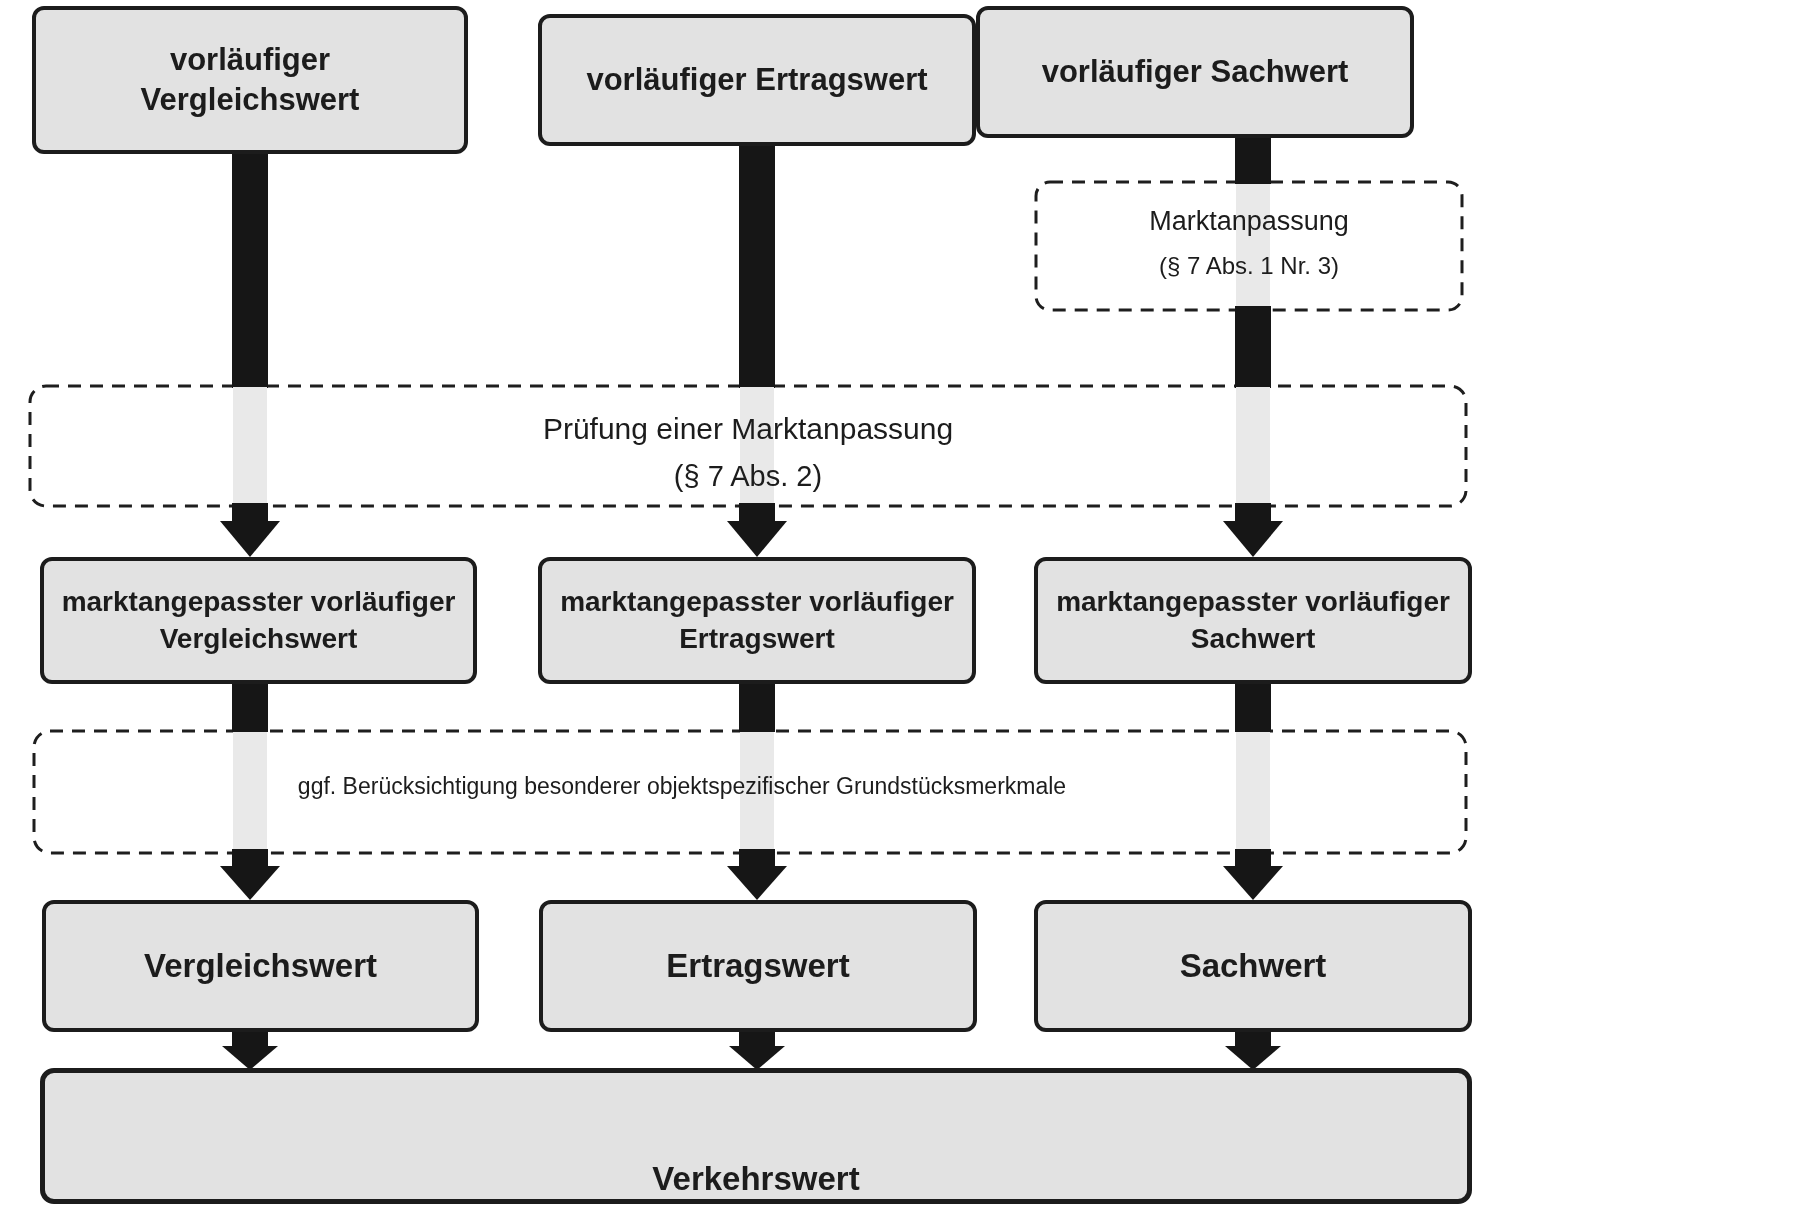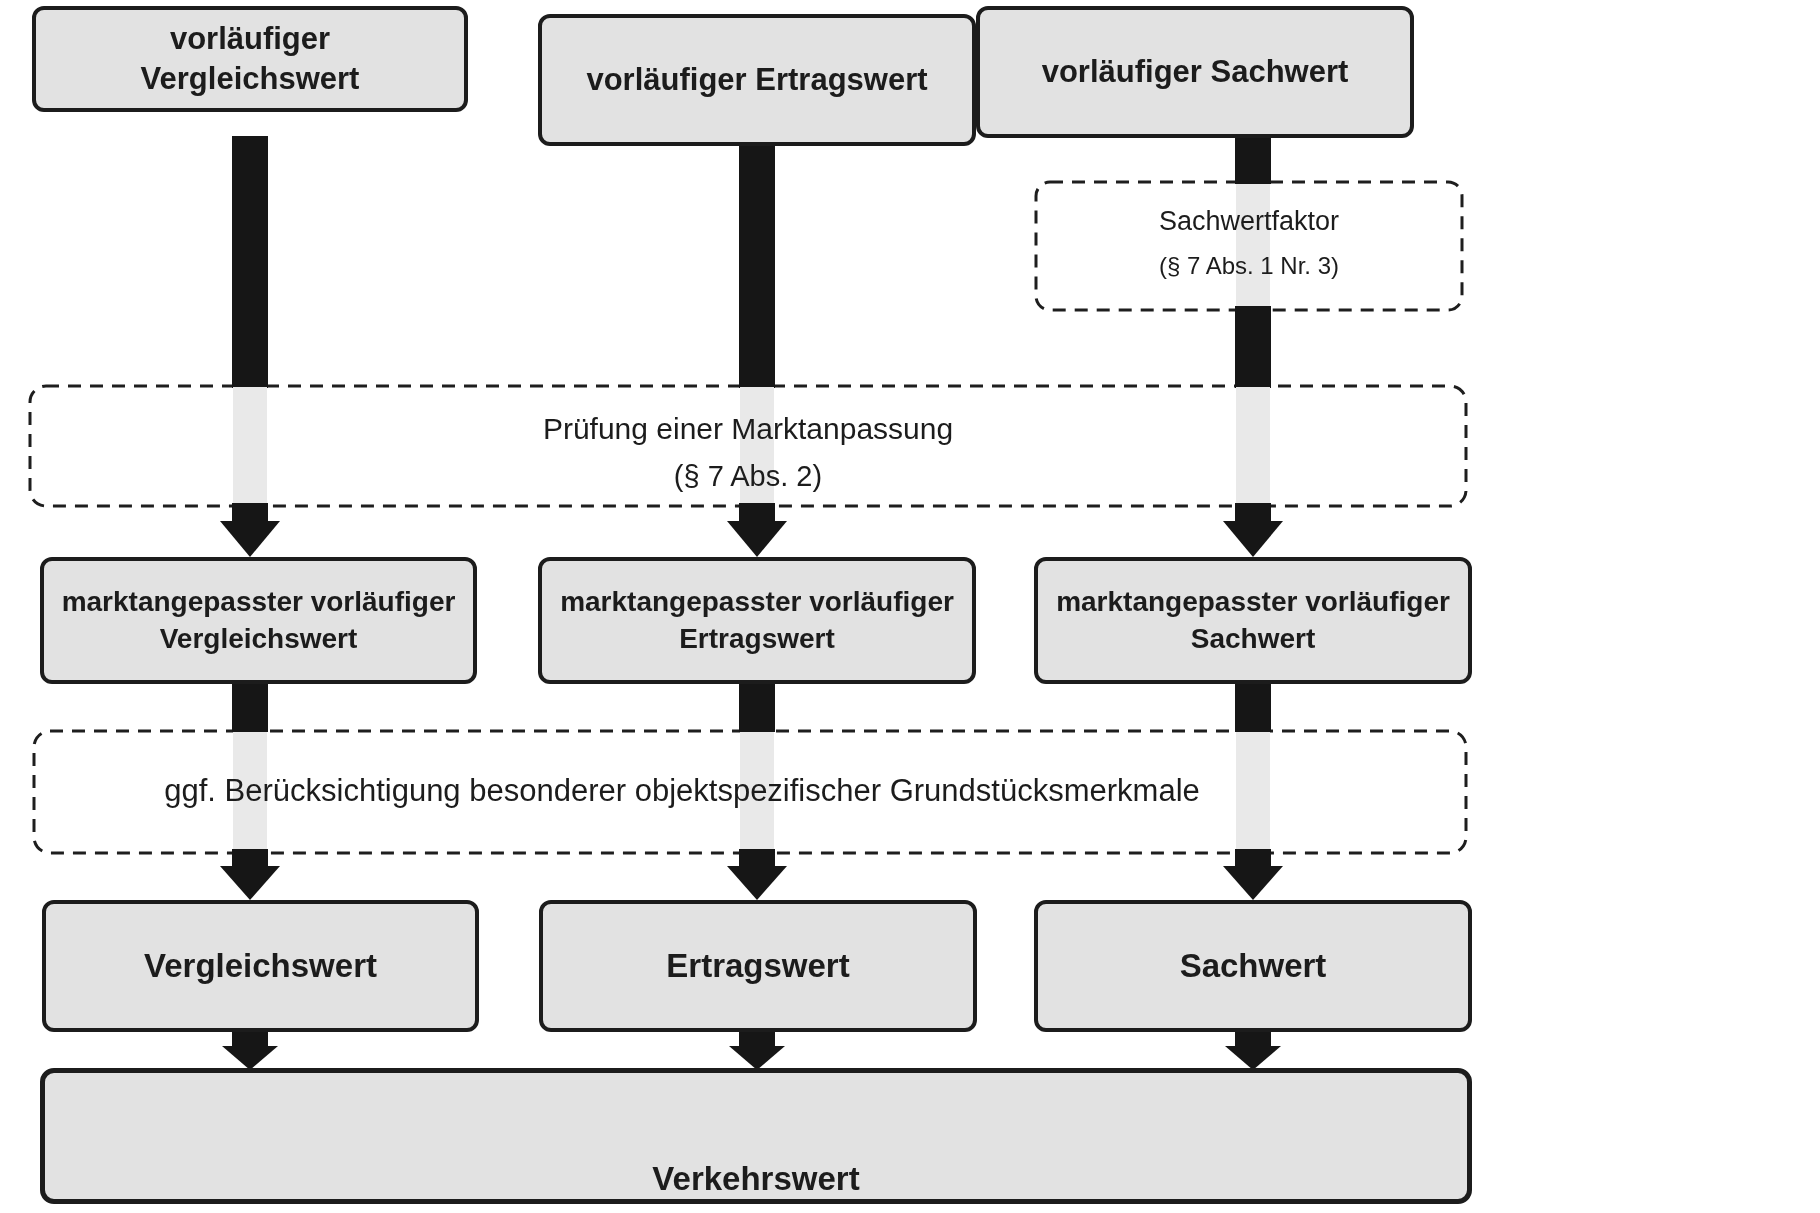--- a/index.html
+++ b/index.html
@@ -31,37 +31,37 @@
 </style>
 </head>
 <body>
 
 <div>
 
   <div class="dashed" style="left:1034px;top:180px;width:430px;height:132px;">
     <svg viewBox="0 0 430 132" preserveAspectRatio="none">
       <rect x="2" y="2" width="426" height="128" rx="14" fill="#ffffff" stroke="#1e1e1e" stroke-width="3" stroke-dasharray="13 9"></rect>
     </svg>
-    <div class="dtxt" style="top:26px;font-size:27px;">Sachwertfaktor</div>
+    <div class="dtxt" style="top:26px;font-size:27px;">Marktanpassung</div>
     <div class="dtxt" style="top:72px;font-size:24px;">(§ 7 Abs. 1 Nr. 3)</div>
   </div>
 
   <div class="dashed" style="left:28px;top:384px;width:1440px;height:124px;">
     <svg viewBox="0 0 1440 124" preserveAspectRatio="none">
       <rect x="2" y="2" width="1436" height="120" rx="16" fill="#ffffff" stroke="#1e1e1e" stroke-width="3" stroke-dasharray="13 9"></rect>
     </svg>
     <div class="dtxt" style="top:18px;font-size:30px;margin-top:10px;">Prüfung einer Marktanpassung</div>
     <div class="dtxt" style="top:76px;font-size:29px;">(§ 7 Abs. 2)</div>
   </div>
 
   <div class="dashed" style="left:32px;top:729px;width:1436px;height:126px;">
     <svg viewBox="0 0 1436 126" preserveAspectRatio="none">
       <rect x="2" y="2" width="1432" height="122" rx="16" fill="#ffffff" stroke="#1e1e1e" stroke-width="3" stroke-dasharray="13 9"></rect>
     </svg>
-    <div class="dtxt" style="top:44px;font-size:31px;left:0;right:136px;width:auto;">ggf. Berücksichtigung besonderer objektspezifischer Grundstücksmerkmale</div>
+    <div class="dtxt" style="top:44px;font-size:23px;left:0;right:136px;width:auto;">ggf. Berücksichtigung besonderer objektspezifischer Grundstücksmerkmale</div>
   </div>
 
   <svg class="arrows" width="1820" height="1213" viewBox="0 0 1820 1213">
 
     <rect class="stk" x="232" y="136" width="36" height="252"></rect>
     <rect class="bnd" x="233" y="387" width="34" height="118"></rect>
     <rect class="stk" x="232" y="503" width="36" height="18"></rect>
     <polygon class="stk" points="220,521 280,521 250,557"></polygon>
     <rect class="stk" x="232" y="682" width="36" height="50"></rect>
     <rect class="bnd" x="233" y="732" width="34" height="119"></rect>
@@ -88,21 +88,21 @@
     <rect class="stk" x="1235" y="503" width="36" height="18"></rect>
     <polygon class="stk" points="1223,521 1283,521 1253,557"></polygon>
     <rect class="stk" x="1235" y="682" width="36" height="50"></rect>
     <rect class="bnd" x="1236" y="732" width="34" height="119"></rect>
     <rect class="stk" x="1235" y="849" width="36" height="17"></rect>
     <polygon class="stk" points="1223,866 1283,866 1253,900"></polygon>
     <rect class="stk" x="1235" y="1032" width="36" height="14"></rect>
     <polygon class="stk" points="1225,1046 1281,1046 1253,1070"></polygon>
   </svg>
 
-  <div class="solid" style="left:32px;top:6px;width:436px;height:106px;">
+  <div class="solid" style="left:32px;top:6px;width:436px;height:148px;">
     <div class="t-top">vorläufiger</div>
     <div class="t-top">Vergleichswert</div>
   </div>
   <div class="solid" style="left:538px;top:14px;width:438px;height:132px;">
     <div class="t-top">vorläufiger Ertragswert</div>
   </div>
   <div class="solid" style="left:976px;top:6px;width:438px;height:132px;">
     <div class="t-top">vorläufiger Sachwert</div>
   </div>
 

